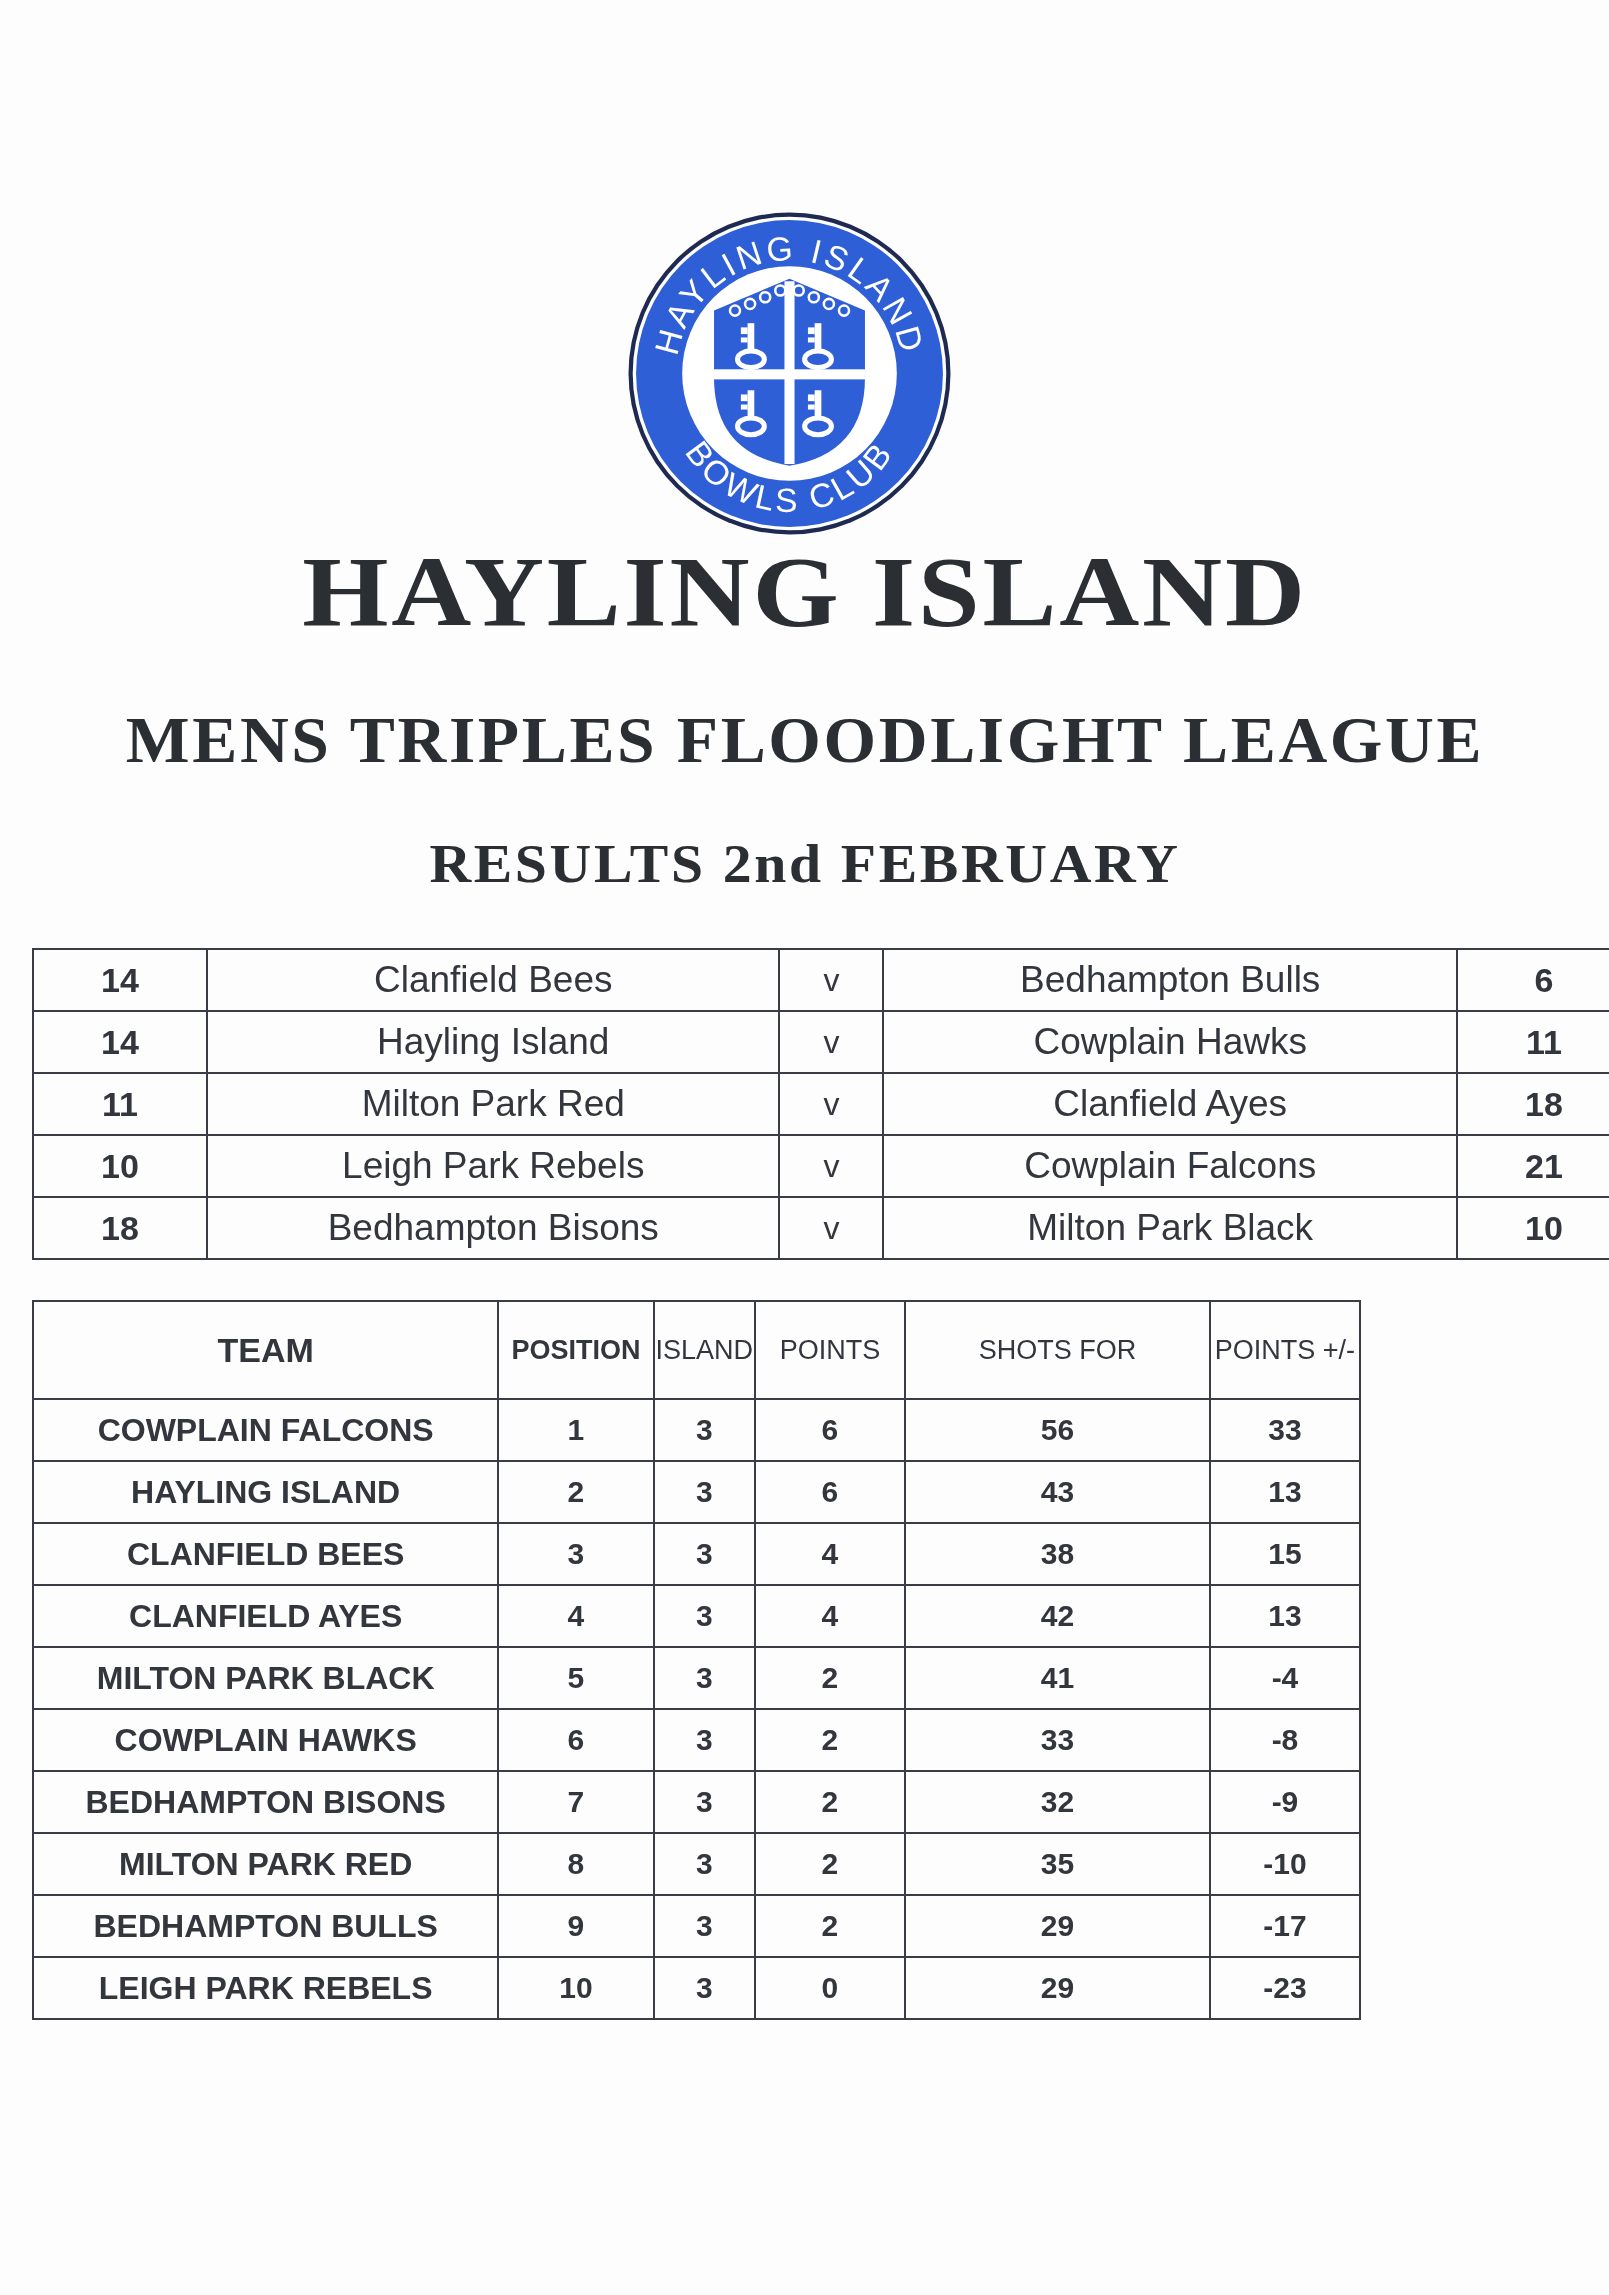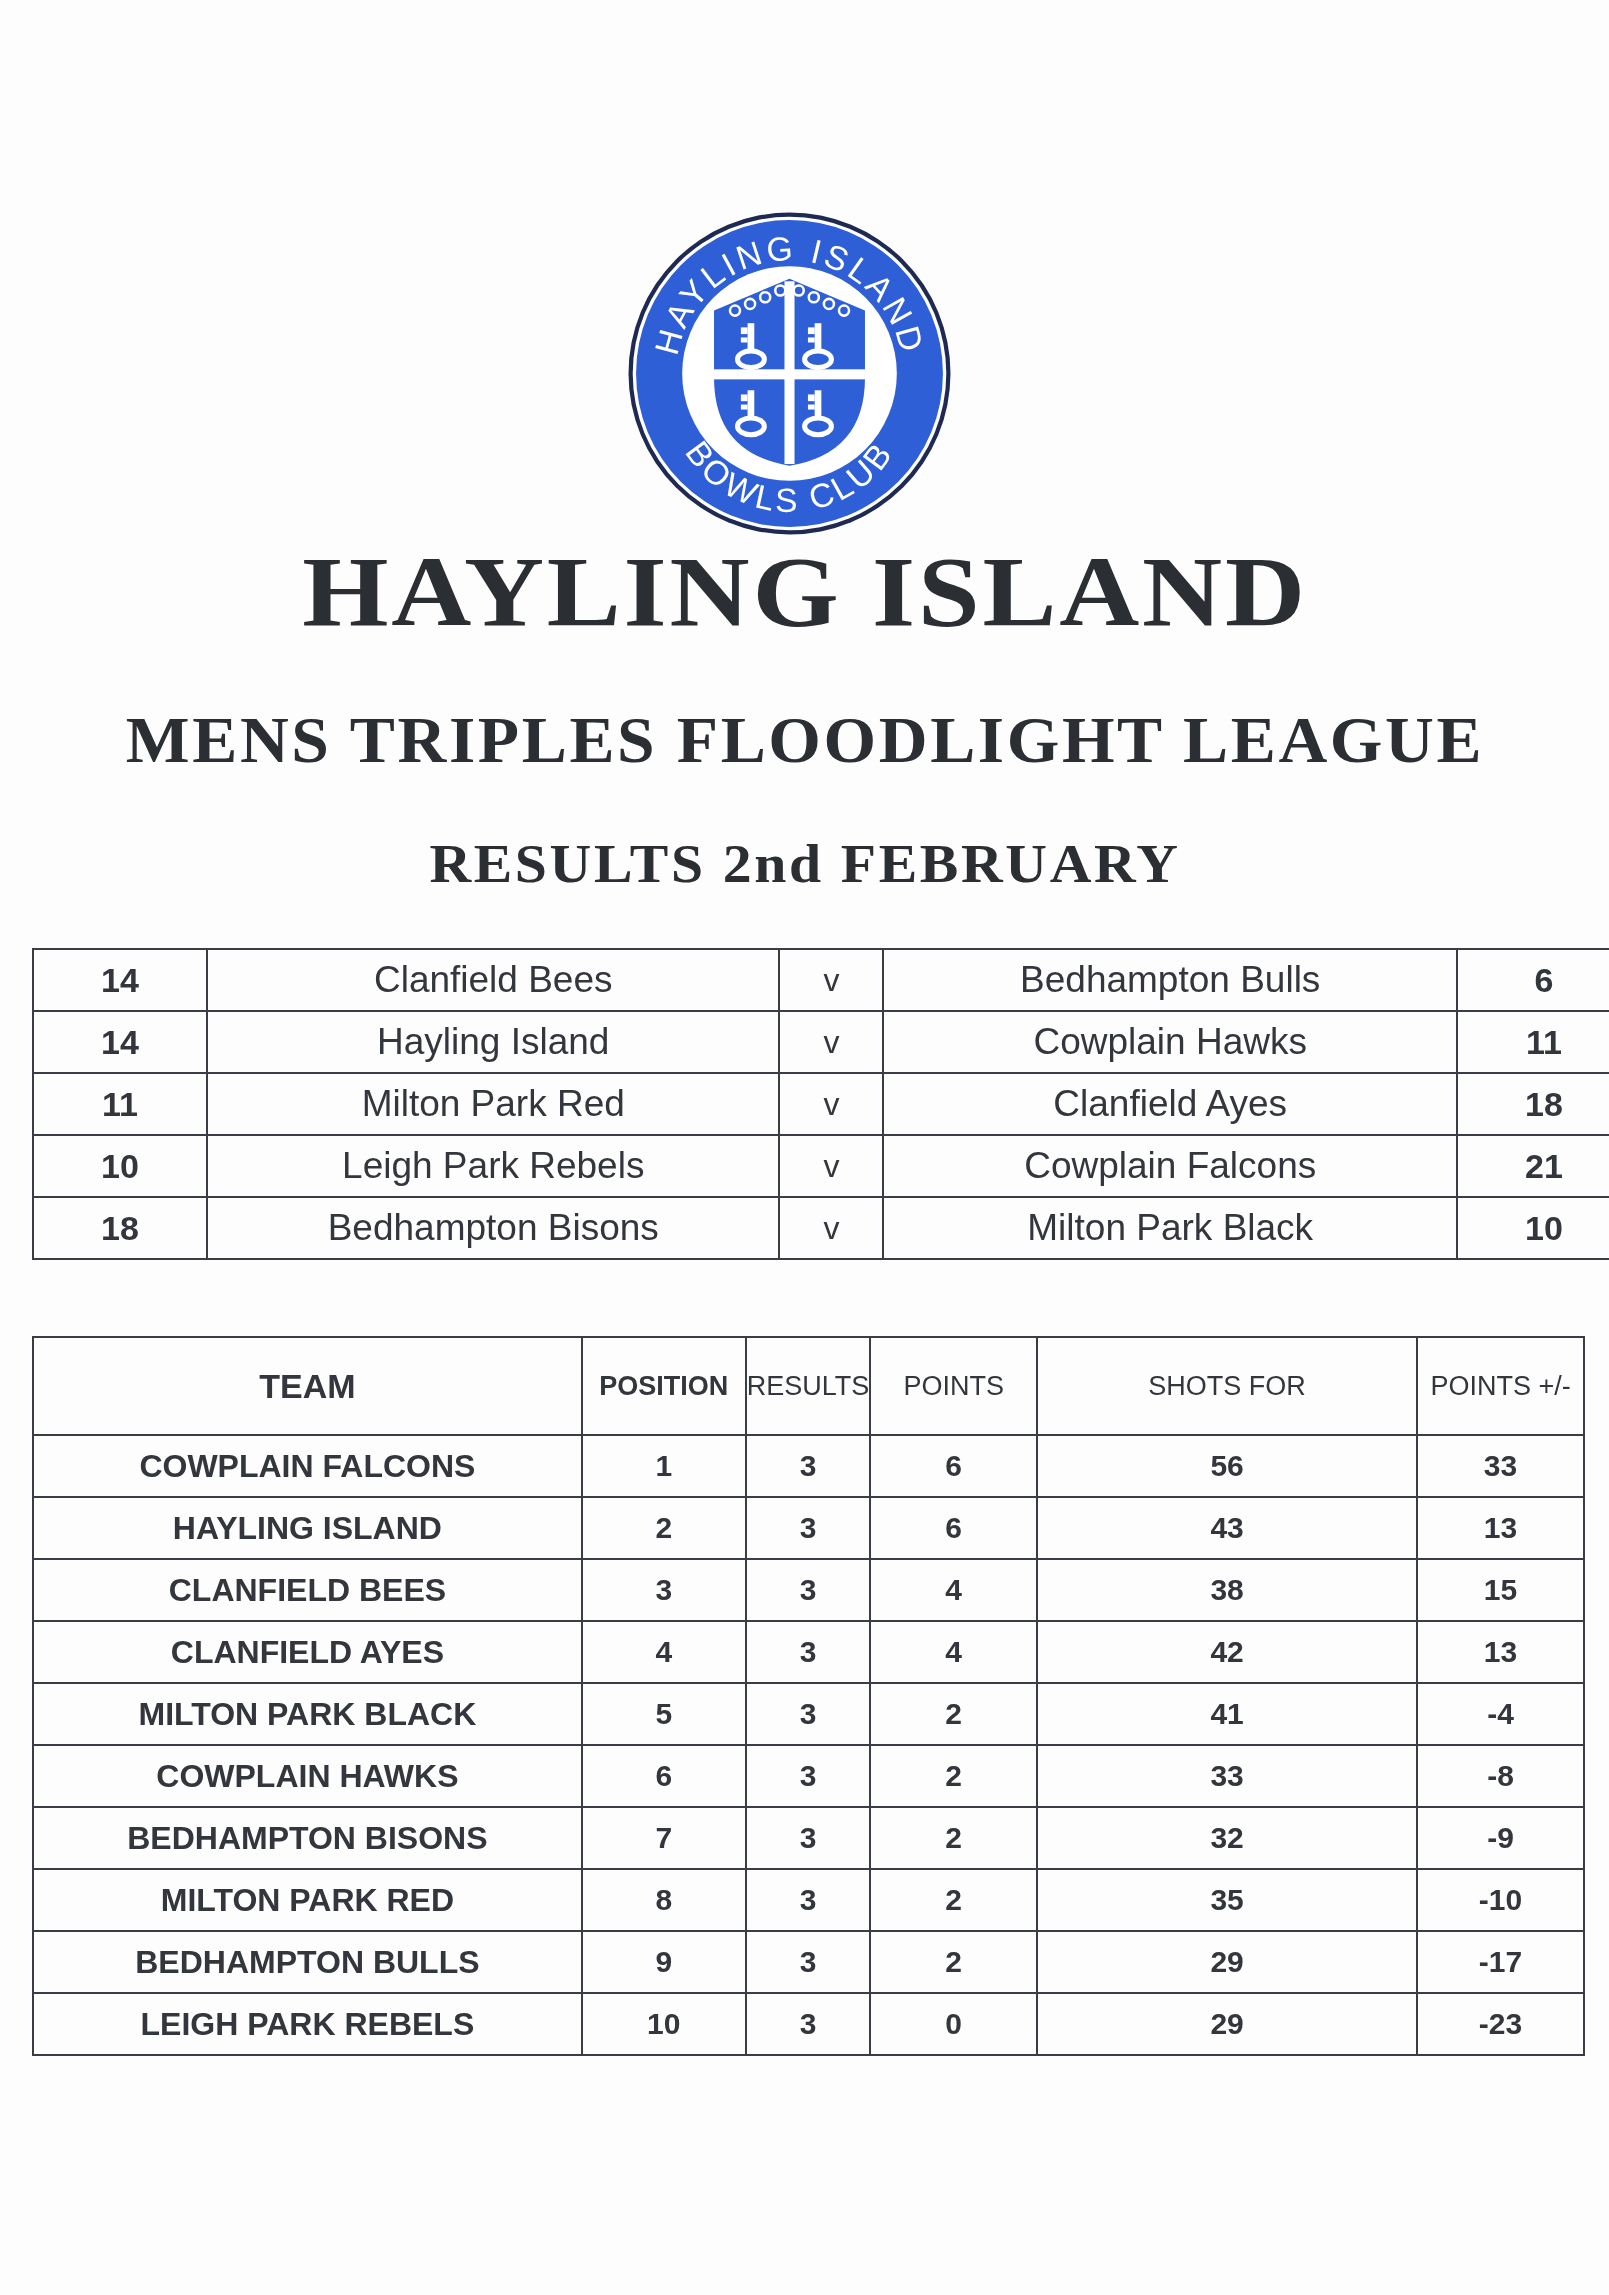--- a/index.html
+++ b/index.html
@@ -8,21 +8,21 @@
   .h1, .h2, .h3 { position:absolute; left:0; width:1610px; text-align:center; font-family:"Liberation Serif", serif; font-weight:bold; color:#2b2e33; letter-spacing:2.5px; transform-origin:center; }
   .h1 { top:537px; font-size:99px; line-height:109px; transform:scaleX(1.12); }
   .h2 { top:703px; font-size:65px; line-height:75px; transform:scaleX(1.04); }
   .h3 { top:830px; font-size:55px; line-height:67px; transform:scaleX(1.05); }
   table { position:absolute; border-collapse:collapse; }
   td, th { border:2.5px solid #3a3d45; text-align:center; padding:0; color:#33363d; }
   .results { left:32px; top:948px; width:1600px; }
   .results td { height:60px; font-size:37px; }
   .results td.score { font-weight:bold; font-size:34px; }
   .results td.vs { font-size:32px; }
-  .standings { left:32px; top:1336px; width:1553px; }
+  .standings { left:32px; top:1300px; width:1329px; }
   .standings th { height:96px; font-weight:normal; font-size:27px; }
   .standings th.team-h { font-size:34px; font-weight:bold; }
   .standings th.pos-h { font-weight:bold;margin-top:24px; }
   .standings td { height:60px; font-size:30px; font-weight:bold; }
   .standings td.team { font-size:32px; }
 </style>
 </head>
 <body>
 
 <div class="logo">
@@ -128,21 +128,21 @@
       <col style="width:165px">
       <col style="width:102px">
       <col style="width:169px">
       <col style="width:389px">
       <col style="width:169px">
     </colgroup>
   <thead>
     <tr>
       <th class="team-h">TEAM</th>
       <th class="pos-h">POSITION</th>
-      <th>RESULTS</th>
+      <th>ISLAND</th>
       <th>POINTS</th>
       <th>SHOTS FOR</th>
       <th>POINTS  +/-</th>
     </tr>
   </thead>
   <tbody id="standings-body">
       <tr>
         <td class="team">COWPLAIN FALCONS</td>
         <td>1</td>
         <td>3</td>

